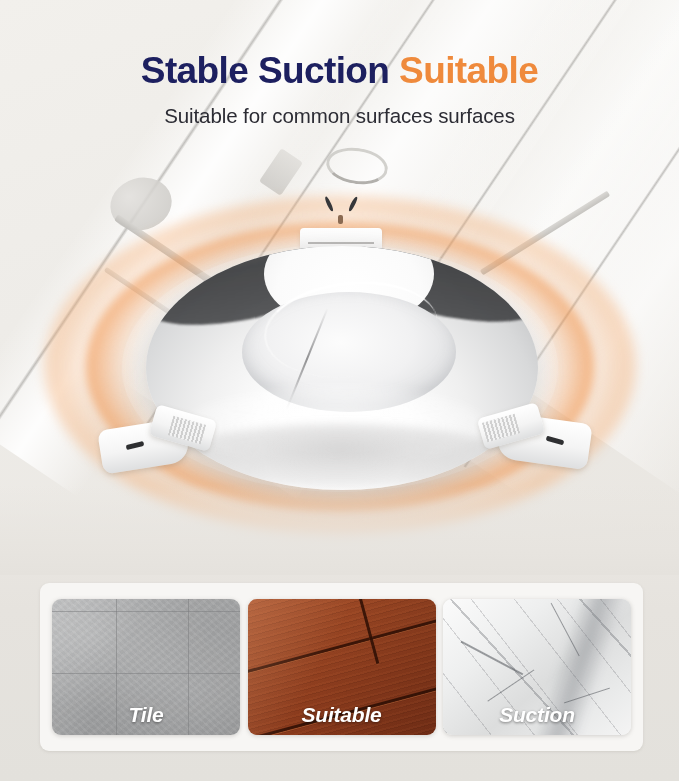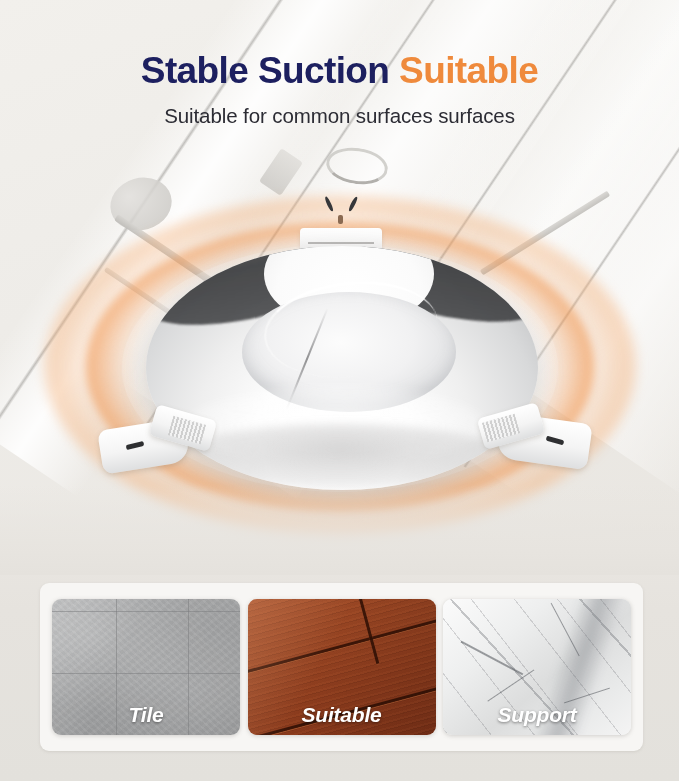--- a/index.html
+++ b/index.html
@@ -545,18 +545,18 @@
     </div>
 
     <div class="surface-card">
       <div class="tex-marble"></div>
       <div class="marble-veins"></div>
       <div class="marble-band"></div>
       <div class="marble-crack mc1"></div>
       <div class="marble-crack mc2"></div>
       <div class="marble-crack mc3"></div>
       <div class="marble-crack mc4"></div>
-      <div class="surface-label">Support</div>
+      <div class="surface-label">Suction</div>
     </div>
 
   </div>
 
 </div>
 
 </body></html>

